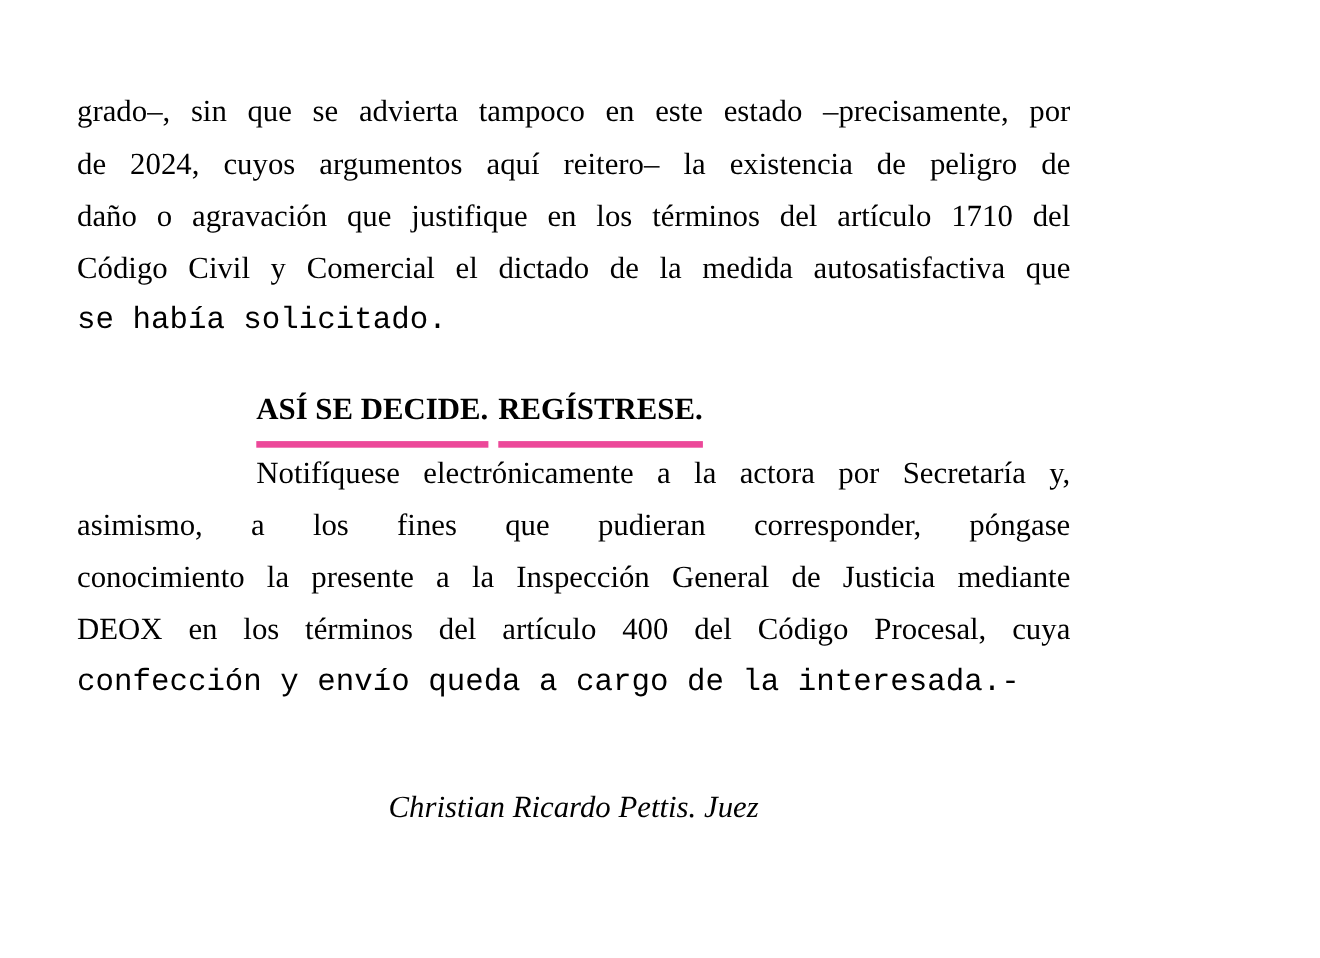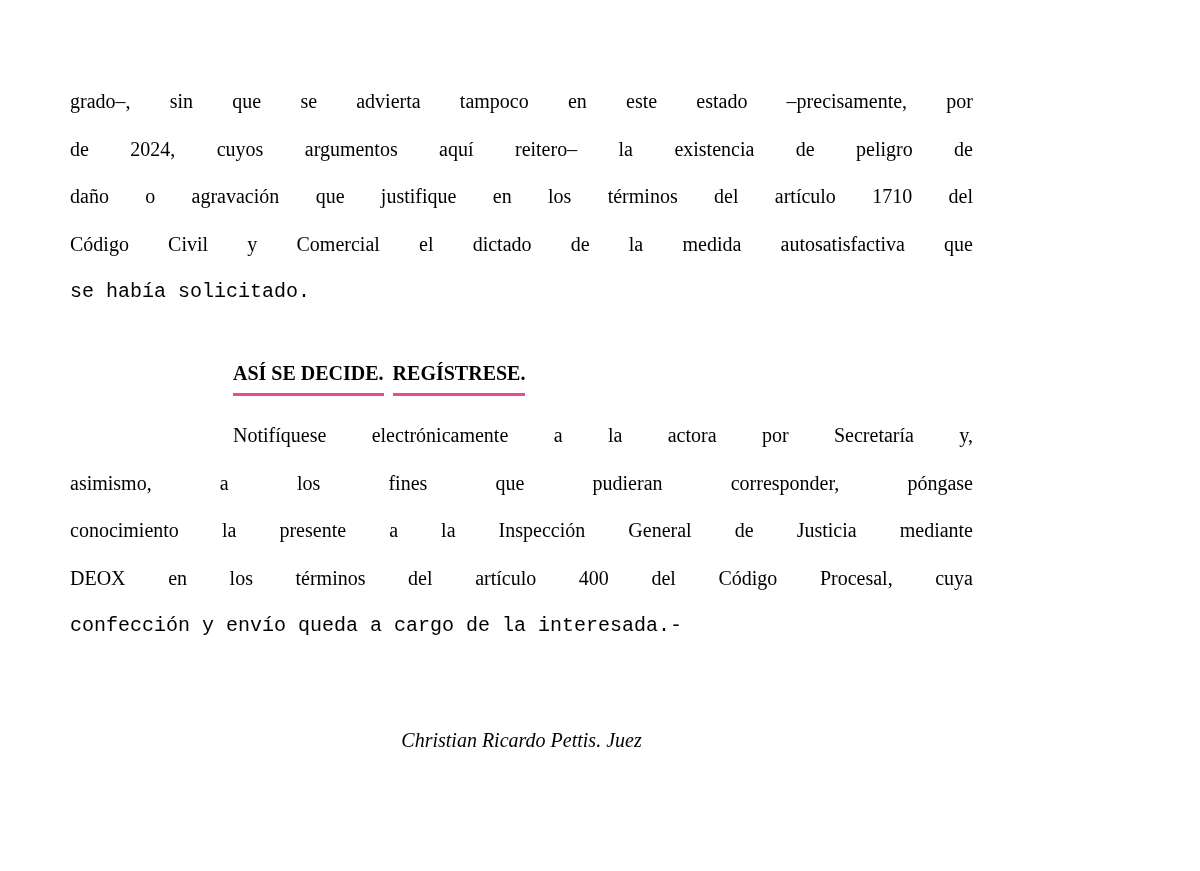--- a/index.html
+++ b/index.html
@@ -18,21 +18,21 @@
     position: relative;
     width: 1200px;
     height: 871px;
     background: #ffffff;
   }
   .text-block {
     position: absolute;
     left: 70px;
     top: 78px;
     width: 903px;
-    font-size: 20px;
+    font-size: 28px;
     line-height: 47.5px;
   }
   .line {
     margin: 0;
     padding: 0;
     text-align: justify;
     text-align-last: justify;
     text-justify: inter-word;
     white-space: normal;
   }
@@ -46,29 +46,28 @@
   }
   .decision-line {
     margin: 10px 0 0 163px;
     padding: 0;
     font-weight: bold;
     text-align: left;
   }
   .underlined {
     display: inline-block;
     line-height: 38px;
-    border-bottom: 3px solid #ec4899;
-    padding-bottom: 1px;
+    border-bottom: 6px solid #ec4899;
+    padding-bottom: 9px;
   }
   .underlined + .underlined {
     margin-left: 9px;
     margin-top: 28px;
   }
   .notification-paragraph {
-    margin-top: 15px;
   }
   .signature-line {
     margin: 67px 0 0 0;
     padding: 0;
     text-align: center;
     font-style: italic;
   }
 </style>
 </head>
 <body>

